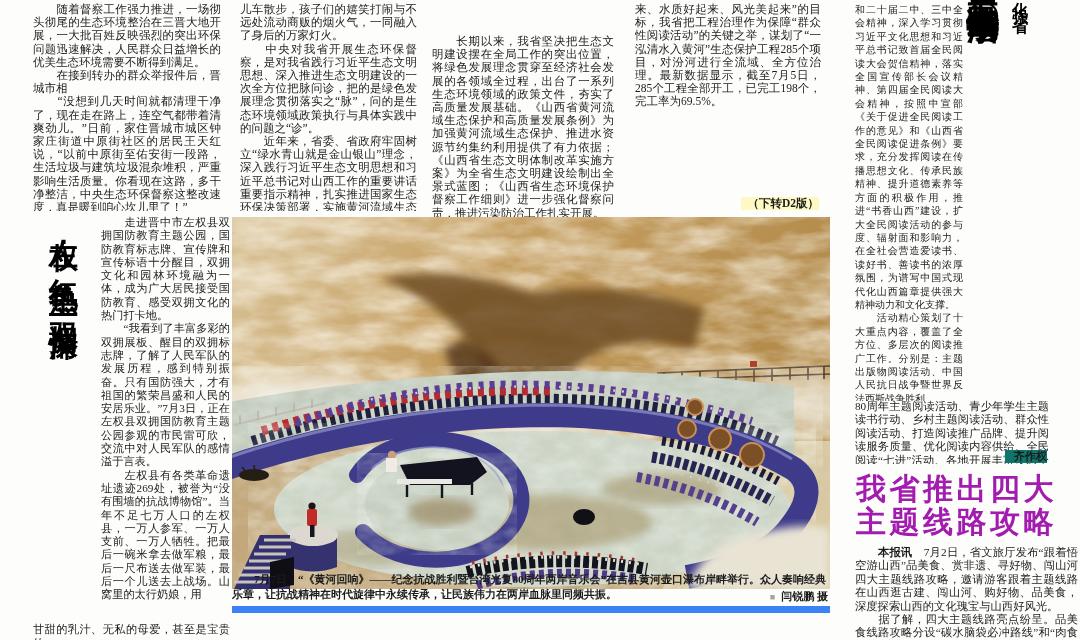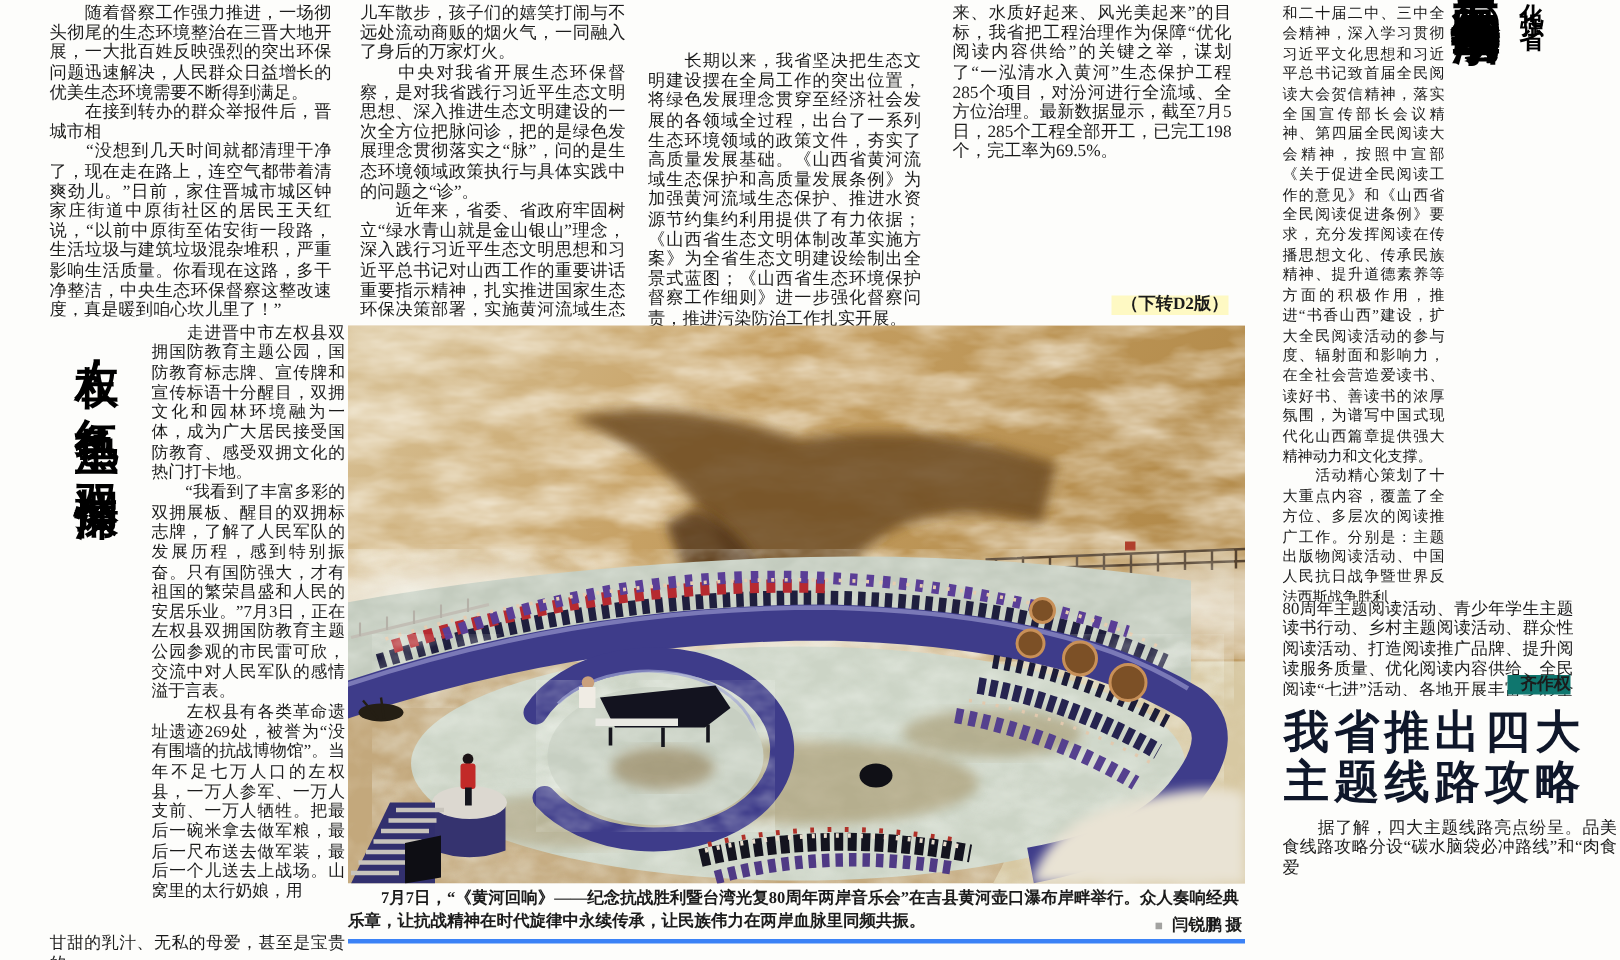--- a/index.html
+++ b/index.html
@@ -15,36 +15,36 @@
   .t4{left:635px;top:3px;width:186px;height:208px;position:absolute;}
   .turn-note{position:absolute;right:2px;bottom:1px;font-weight:bold;background:#fef9c3;padding-left:6px;}
   
   .v-head{writing-mode:vertical-rl;text-orientation:upright;font-weight:bold;color:#000;}
   .left-head{position:absolute;left:44px;top:218px;height:390px;font-size:29px;letter-spacing:3px;}
   .left-col{left:101px;top:216px;width:129px;height:409px;font-size:11.2px;line-height:13.3px;}
   .left-wide{position:absolute;left:33px;top:623px;width:197px;height:40px;overflow:hidden;
              font-size:11.2px;line-height:13.5px;}
   
   .photo{position:absolute;left:232px;top:217px;width:598px;height:372px;}
-  .caption{position:absolute;left:232px;top:592px;width:598px;height:34px;font-size:11px;
-           line-height:14.5px;font-weight:600;border-bottom:3px solid #3b82f6;}
+  .caption{position:absolute;left:232px;top:572px;width:598px;height:34px;font-size:11px;
+           line-height:14.5px;font-weight:600;border-bottom:7px solid #3b82f6;}
   .caption p{margin:0;text-align:justify;padding-right:4px;}
   .credit{position:absolute;right:2px;bottom:2px;background:#fdfdfb;padding-left:8px;font-weight:600;}
   .credit .mark{color:#a2a2a0;margin-right:6px;font-size:9px;}
   
   .read-col{left:855px;top:3px;width:108px;height:398px;font-size:10px;line-height:13.4px;}
   .read-head{position:absolute;left:960px;top:-26px;height:436px;font-size:33px;letter-spacing:1px;}
   .read-kicker{position:absolute;left:1009px;top:-11px;height:120px;font-size:16px;
                letter-spacing:8px;font-weight:bold;}
   .read-wide{position:absolute;left:855px;top:400px;width:194px;height:64px;overflow:hidden;
              font-size:11.2px;line-height:13.4px;}
   .byline{position:absolute;right:2px;bottom:1px;font-weight:bold;background:#0f766e;padding-left:8px;}
   
   .travel-head{position:absolute;left:856px;top:472px;font-size:30px;line-height:33px;
-               letter-spacing:3.5px;font-weight:bold;color:#0f172a;}
+               letter-spacing:3.5px;font-weight:bold;color:#a21caf;}
   .travel-head p{margin:0;}
   .travel-body{left:855px;top:546px;width:223px;height:94px;font-size:11.3px;line-height:13.4px;}
   .travel-body b{font-family:"Liberation Sans","DejaVu Sans",sans-serif;}
 </style>
 </head>
 <body>
 
 <div class="page">
 
   <div class="col t1 gen">
@@ -56,21 +56,21 @@
       <p>儿车散步，孩子们的嬉笑打闹与不远处流动商贩的烟火气，一同融入了身后的万家灯火。</p>
       <p>　　中央对我省开展生态环保督察，是对我省践行习近平生态文明思想、深入推进生态文明建设的一次全方位把脉问诊，把的是绿色发展理念贯彻落实之“脉”，问的是生态环境领域政策执行与具体实践中的问题之“诊”。</p>
       <p>　　近年来，省委、省政府牢固树立“绿水青山就是金山银山”理念，深入践行习近平生态文明思想和习近平总书记对山西工作的重要讲话重要指示精神，扎实推进国家生态环保决策部署，实施黄河流域生态保护和高质量发展战略，协同推进降碳、减污、扩绿、增长。</p>
     </div>
   <div class="col t3 gen">
       <p>　　长期以来，我省坚决把生态文明建设摆在全局工作的突出位置，将绿色发展理念贯穿至经济社会发展的各领域全过程，出台了一系列生态环境领域的政策文件，夯实了高质量发展基础。《山西省黄河流域生态保护和高质量发展条例》为加强黄河流域生态保护、推进水资源节约集约利用提供了有力依据；《山西省生态文明体制改革实施方案》为全省生态文明建设绘制出全景式蓝图；《山西省生态环境保护督察工作细则》进一步强化督察问责，推进污染防治工作扎实开展。</p>
       <p>　　今天，如果你漫步在汾河百里廊带介休段，能看到生命力旺盛的马蔺草在河畔扎根，与经过特殊改良的土壤共同构筑起抵御水土</p>
     </div>
   <div class="col t4 gen">
     <span class="turn-note">（下转D2版）</span>
-  <p>来、水质好起来、风光美起来”的目标，我省把工程治理作为保障“优化阅读内容供给”的关键之举，谋划了“一泓清水入黄河”生态保护工程285个项目，对汾河进行全流域、全方位治理。最新数据显示，截至7月5日，285个工程全部开工，已完工198个，完工率为69.5%。</p>
+  <p>来、水质好起来、风光美起来”的目标，我省把工程治理作为保障“群众性阅读活动”的关键之举，谋划了“一泓清水入黄河”生态保护工程285个项目，对汾河进行全流域、全方位治理。最新数据显示，截至7月5日，285个工程全部开工，已完工198个，完工率为69.5%。</p>
     </div>
 
   <div class="v-head left-head">左权：红色热土　双拥情深</div>
   <div class="col left-col gen">
       <p>　　走进晋中市左权县双拥国防教育主题公园，国防教育标志牌、宣传牌和宣传标语十分醒目，双拥文化和园林环境融为一体，成为广大居民接受国防教育、感受双拥文化的热门打卡地。</p>
       <p>　　“我看到了丰富多彩的双拥展板、醒目的双拥标志牌，了解了人民军队的发展历程，感到特别振奋。只有国防强大，才有祖国的繁荣昌盛和人民的安居乐业。”7月3日，正在左权县双拥国防教育主题公园参观的市民雷可欣，交流中对人民军队的感情溢于言表。</p>
       <p>　　左权县有各类革命遗址遗迹269处，被誉为“没有围墙的抗战博物馆”。当年不足七万人口的左权县，一万人参军、一万人支前、一万人牺牲。把最后一碗米拿去做军粮，最后一尺布送去做军装，最后一个儿送去上战场。山窝里的太行奶娘，用</p>
     </div>
   <div class="left-wide gen">
       <p>甘甜的乳汁、无私的母爱，甚至是宝贵的</p>
@@ -227,16 +227,17 @@
   <div class="read-wide">
     <p style="margin:0;text-align:justify;">80周年主题阅读活动、青少年学生主题读书行动、乡村主题阅读活动、群众性阅读活动、打造阅读推广品牌、提升阅读服务质量、优化阅读内容供给、全民阅读“七进”活动、各地开展丰富多彩全民阅读活动。</p>
     <span class="byline">齐作权</span>
   </div>
 
   <div class="travel-head">
     <p>我省推出四大</p>
     <p>主题线路攻略</p>
   </div>
   <div class="col travel-body gen">
+    <p><b>　　本报讯</b><span>　7月2日，省文旅厅发布“跟着悟空游山西”品美食、赏非遗、寻好物、闯山河四大主题线路攻略，邀请游客跟着主题线路在山西逛古建、闯山河、购好物、品美食，深度探索山西的文化瑰宝与山西好风光。</span></p>
   <p>　　据了解，四大主题线路亮点纷呈。品美食线路攻略分设“碳水脑袋必冲路线”和“肉食爱</p>
     </div>
 
 </div>
 
 </body></html>

